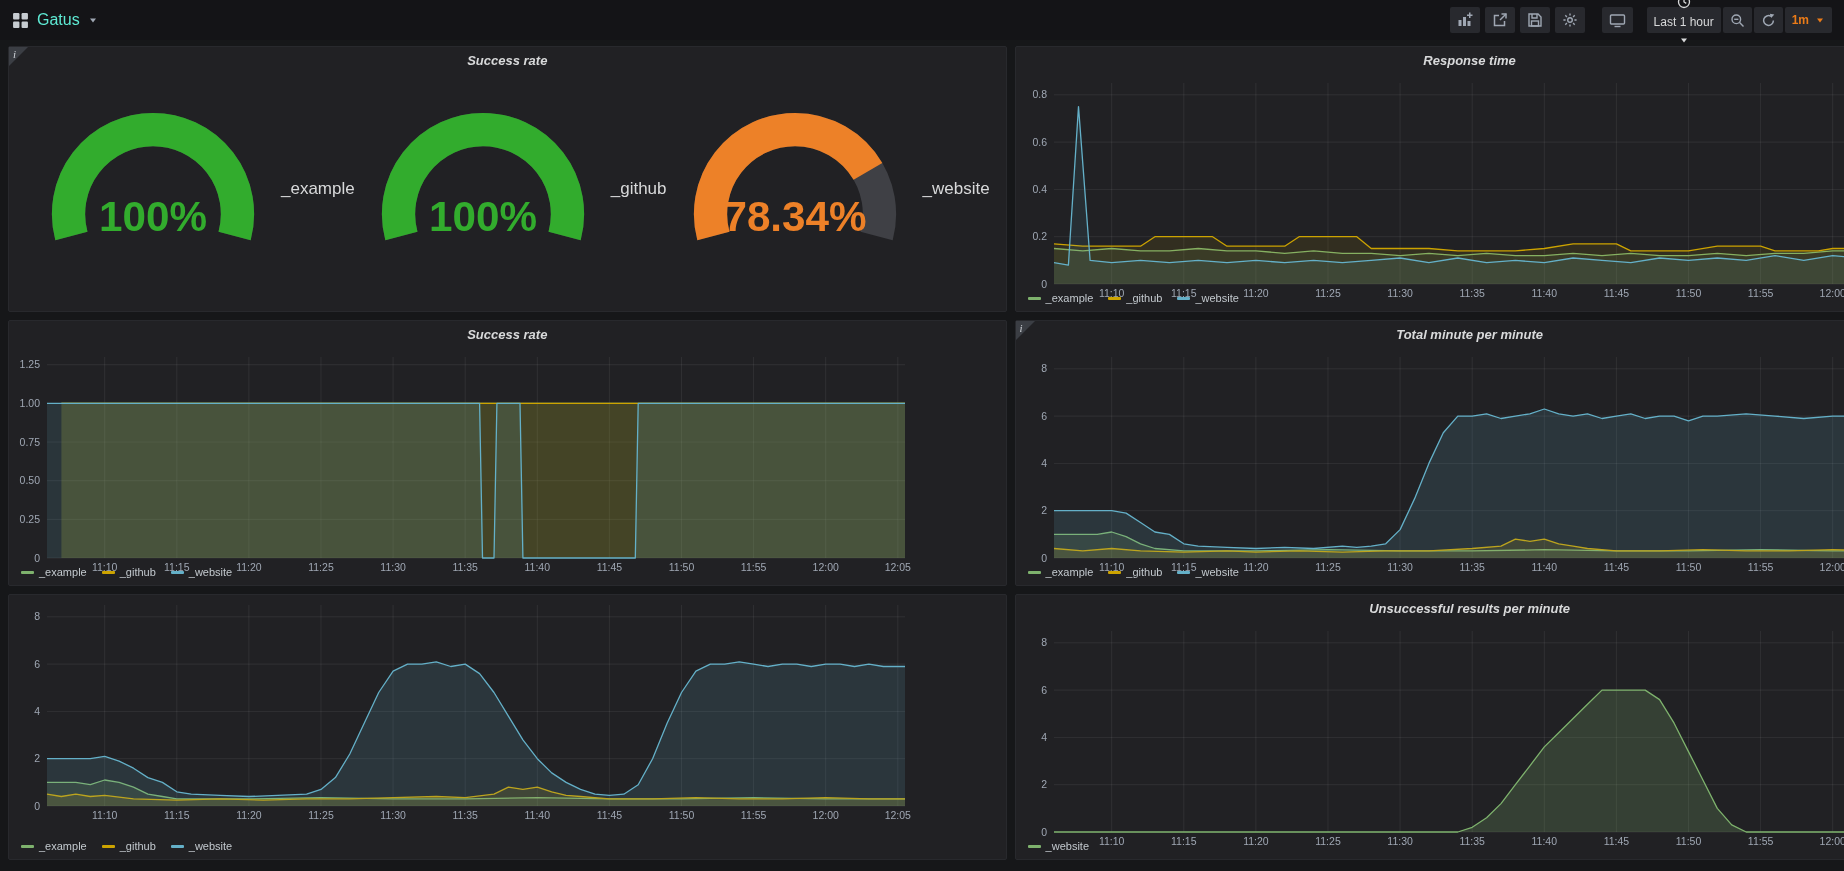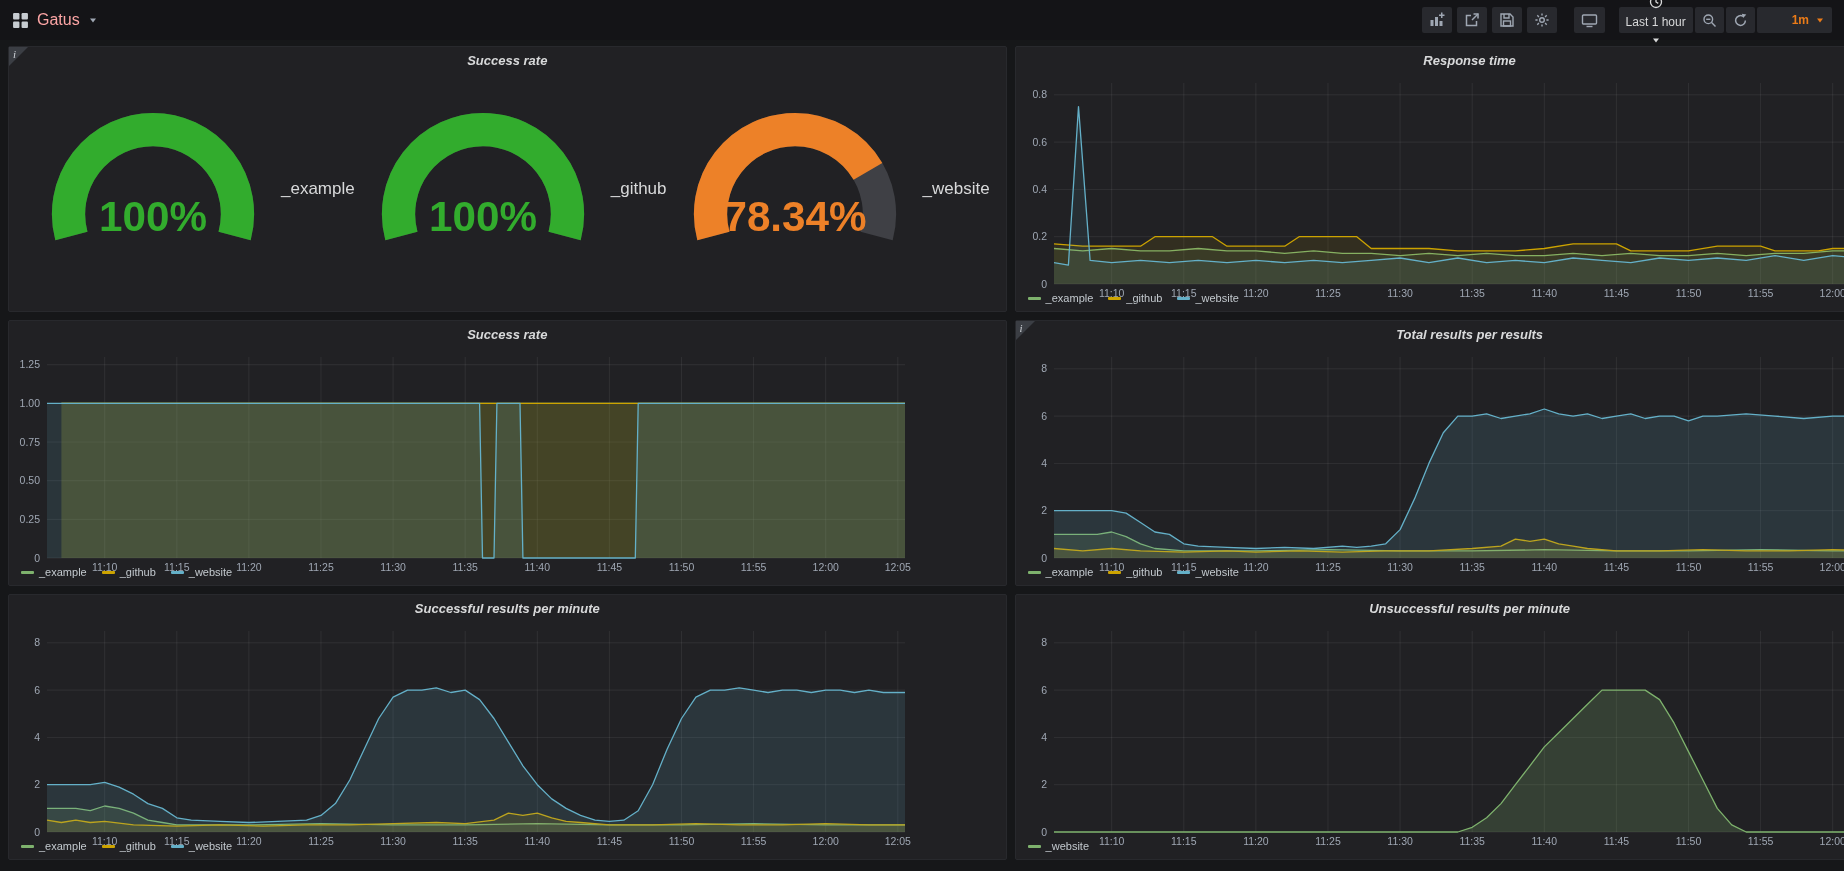--- a/index.html
+++ b/index.html
@@ -7,31 +7,31 @@
   body {
     width: 1844px; height: 871px; overflow: hidden;
     background: #161719; color: #d8d9da;
     font-family: "Liberation Sans", sans-serif;
   }
   
   .navbar { height: 40px; background: #141417; display: flex; align-items: center;
             justify-content: space-between; padding: 0 12px; }
   .nav-left { display: flex; align-items: center; gap: 8px; }
   .brand-icon { color: #c7ccd1; display: flex; align-items: center; cursor: pointer; }
-  .brand-title { font-size: 16px; color: #fca5a5; cursor: pointer; }
+  .brand-title { font-size: 16px; color: #5eead4; cursor: pointer; }
   .caret { color: #9fa7b3; display: flex; align-items: center; }
   .nav-right { display: flex; align-items: center; }
   .nav-actions { display: flex; gap: 5px; }
   .nav-actions button:last-child { margin-left: 12px; }
   .nav-btn { height: 26px; min-width: 28px; background: #28292e; border: none; border-radius: 2px;
              color: #9fa7b3; display: inline-flex; align-items: center; justify-content: center;
              gap: 6px; font-size: 12px; font-family: inherit; padding: 0 7px; cursor: pointer; }
   .btn-group { display: flex; gap: 2px; margin-left: 14px; }
   .time-btn { color: #d8d9da; flex-direction: column; }
-  .interval-label { color: #eb7b18; font-weight: bold; margin-left: 28px; }
+  .interval-label { color: #eb7b18; font-weight: bold; }
   .icon { display: inline-flex; align-items: center; }
   
   .dashboard { display: grid; grid-template-columns: 1fr 1fr; gap: 8px;
                padding: 6px 8px; grid-auto-rows: 266px; }
   .panel { background: #212124; border: 1px solid #28292d; border-radius: 2px;
            position: relative; display: flex; flex-direction: column; }
   .panel-header { height: 26px; display: flex; align-items: center; justify-content: center; flex: 0 0 auto; }
   .panel-title { font-size: 13px; font-weight: bold; color: #d8d9da; cursor: pointer; font-style: italic; }
   .chart-wrap { flex: 1 1 auto; min-height: 0; }
   .legend { flex: 0 0 auto; display: flex; gap: 15px; align-items: center;
@@ -324,21 +324,21 @@
           <span>_website</span>
         </span>
       </div>
   </section>
 
   <section class="panel">
     <div class="info-corner">
         <span>i</span>
       </div>
     <div class="panel-header">
-      <span class="panel-title">Total results per results</span>
+      <span class="panel-title">Total minute per minute</span>
     </div>
     <div class="chart-wrap"><svg width="908" height="229" viewBox="0 0 908 229">
           <line x1="95.68067226890756" x2="95.68067226890756" y1="10" y2="211" stroke="rgba(255,255,255,0.07)" stroke-width="1"></line>
           <text x="95.68067226890756" y="224" text-anchor="middle" fill="#9fa7b3" font-size="10.5">11:10</text>
           <line x1="167.781512605042" x2="167.781512605042" y1="10" y2="211" stroke="rgba(255,255,255,0.07)" stroke-width="1"></line>
           <text x="167.781512605042" y="224" text-anchor="middle" fill="#9fa7b3" font-size="10.5">11:15</text>
           <line x1="239.88235294117646" x2="239.88235294117646" y1="10" y2="211" stroke="rgba(255,255,255,0.07)" stroke-width="1"></line>
           <text x="239.88235294117646" y="224" text-anchor="middle" fill="#9fa7b3" font-size="10.5">11:20</text>
           <line x1="311.98319327731093" x2="311.98319327731093" y1="10" y2="211" stroke="rgba(255,255,255,0.07)" stroke-width="1"></line>
           <text x="311.98319327731093" y="224" text-anchor="middle" fill="#9fa7b3" font-size="10.5">11:25</text>
@@ -386,23 +386,20 @@
         </span>
         <span class="legend-item">
           <span class="legend-mark" style="background: rgb(100, 176, 200);"></span>
           <span>_website</span>
         </span>
       </div>
   </section>
 
   <section class="panel">
 
-    <div class="panel-header">
-      <span class="panel-title">Successful results per minute</span>
-    </div>
     <div class="chart-wrap"><svg width="908" height="229" viewBox="0 0 908 229">
           <line x1="95.68067226890756" x2="95.68067226890756" y1="10" y2="211" stroke="rgba(255,255,255,0.07)" stroke-width="1"></line>
           <text x="95.68067226890756" y="224" text-anchor="middle" fill="#9fa7b3" font-size="10.5">11:10</text>
           <line x1="167.781512605042" x2="167.781512605042" y1="10" y2="211" stroke="rgba(255,255,255,0.07)" stroke-width="1"></line>
           <text x="167.781512605042" y="224" text-anchor="middle" fill="#9fa7b3" font-size="10.5">11:15</text>
           <line x1="239.88235294117646" x2="239.88235294117646" y1="10" y2="211" stroke="rgba(255,255,255,0.07)" stroke-width="1"></line>
           <text x="239.88235294117646" y="224" text-anchor="middle" fill="#9fa7b3" font-size="10.5">11:20</text>
           <line x1="311.98319327731093" x2="311.98319327731093" y1="10" y2="211" stroke="rgba(255,255,255,0.07)" stroke-width="1"></line>
           <text x="311.98319327731093" y="224" text-anchor="middle" fill="#9fa7b3" font-size="10.5">11:25</text>
           <line x1="384.0840336134454" x2="384.0840336134454" y1="10" y2="211" stroke="rgba(255,255,255,0.07)" stroke-width="1"></line>

